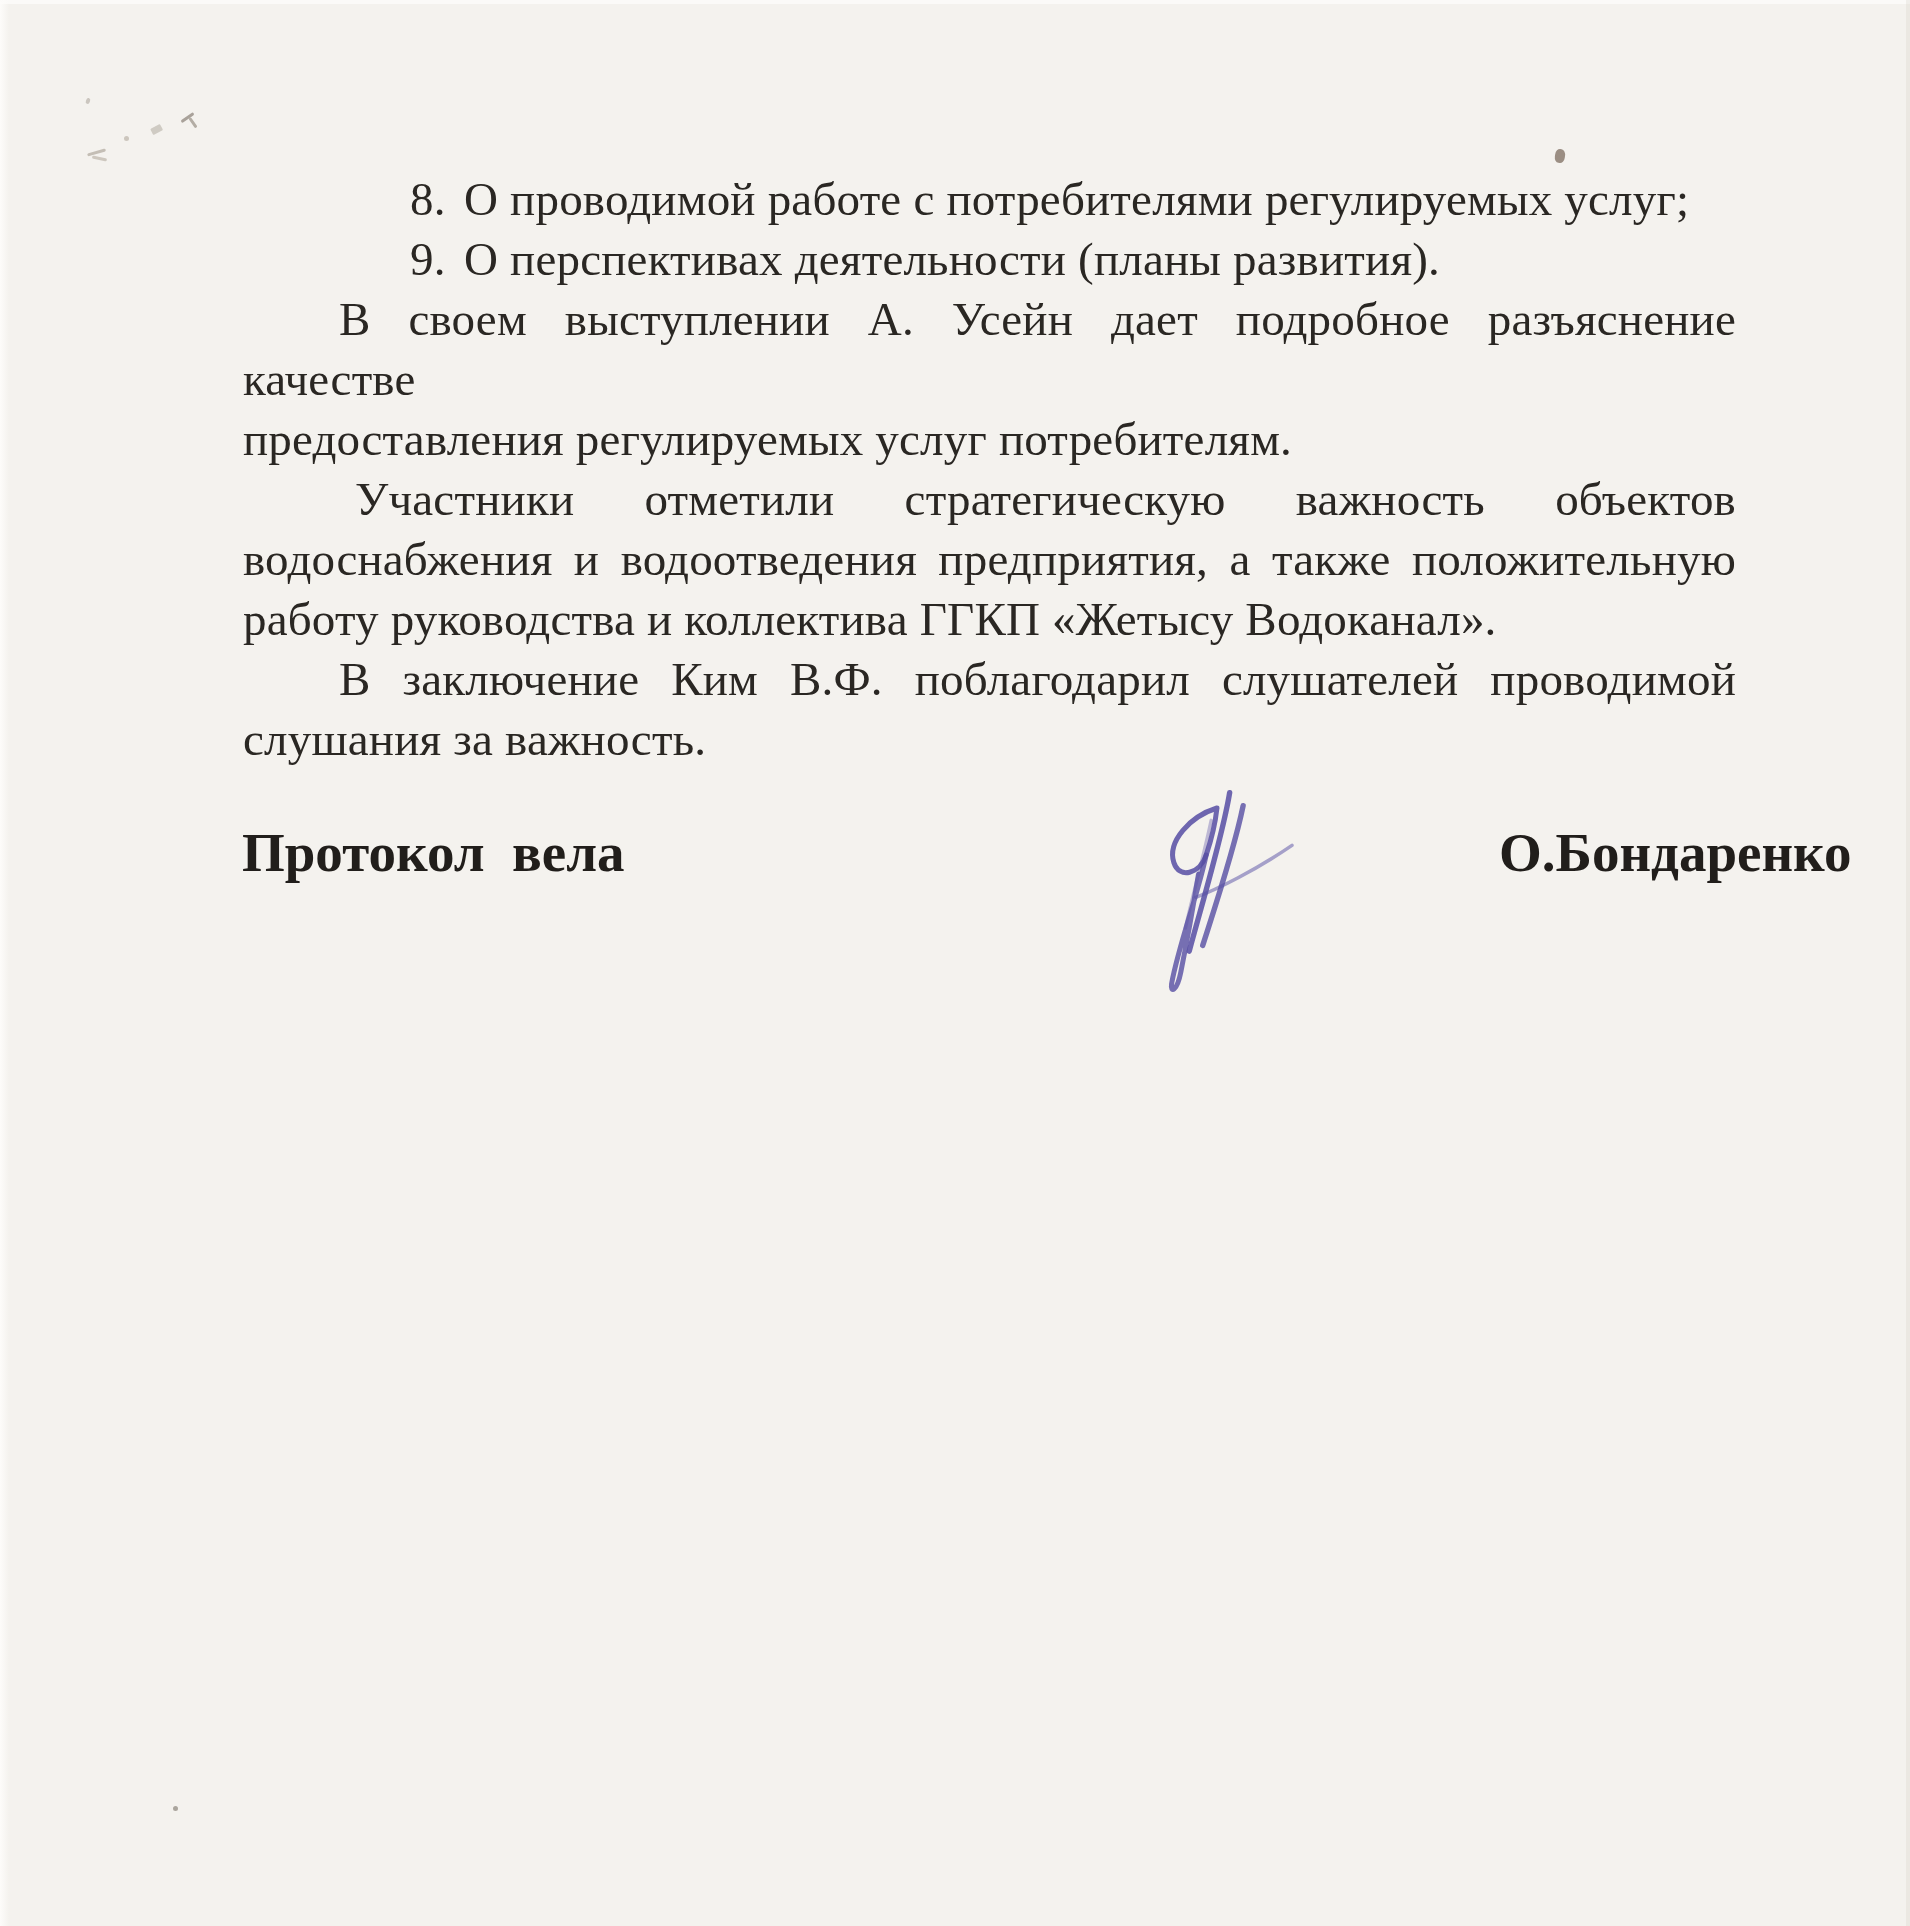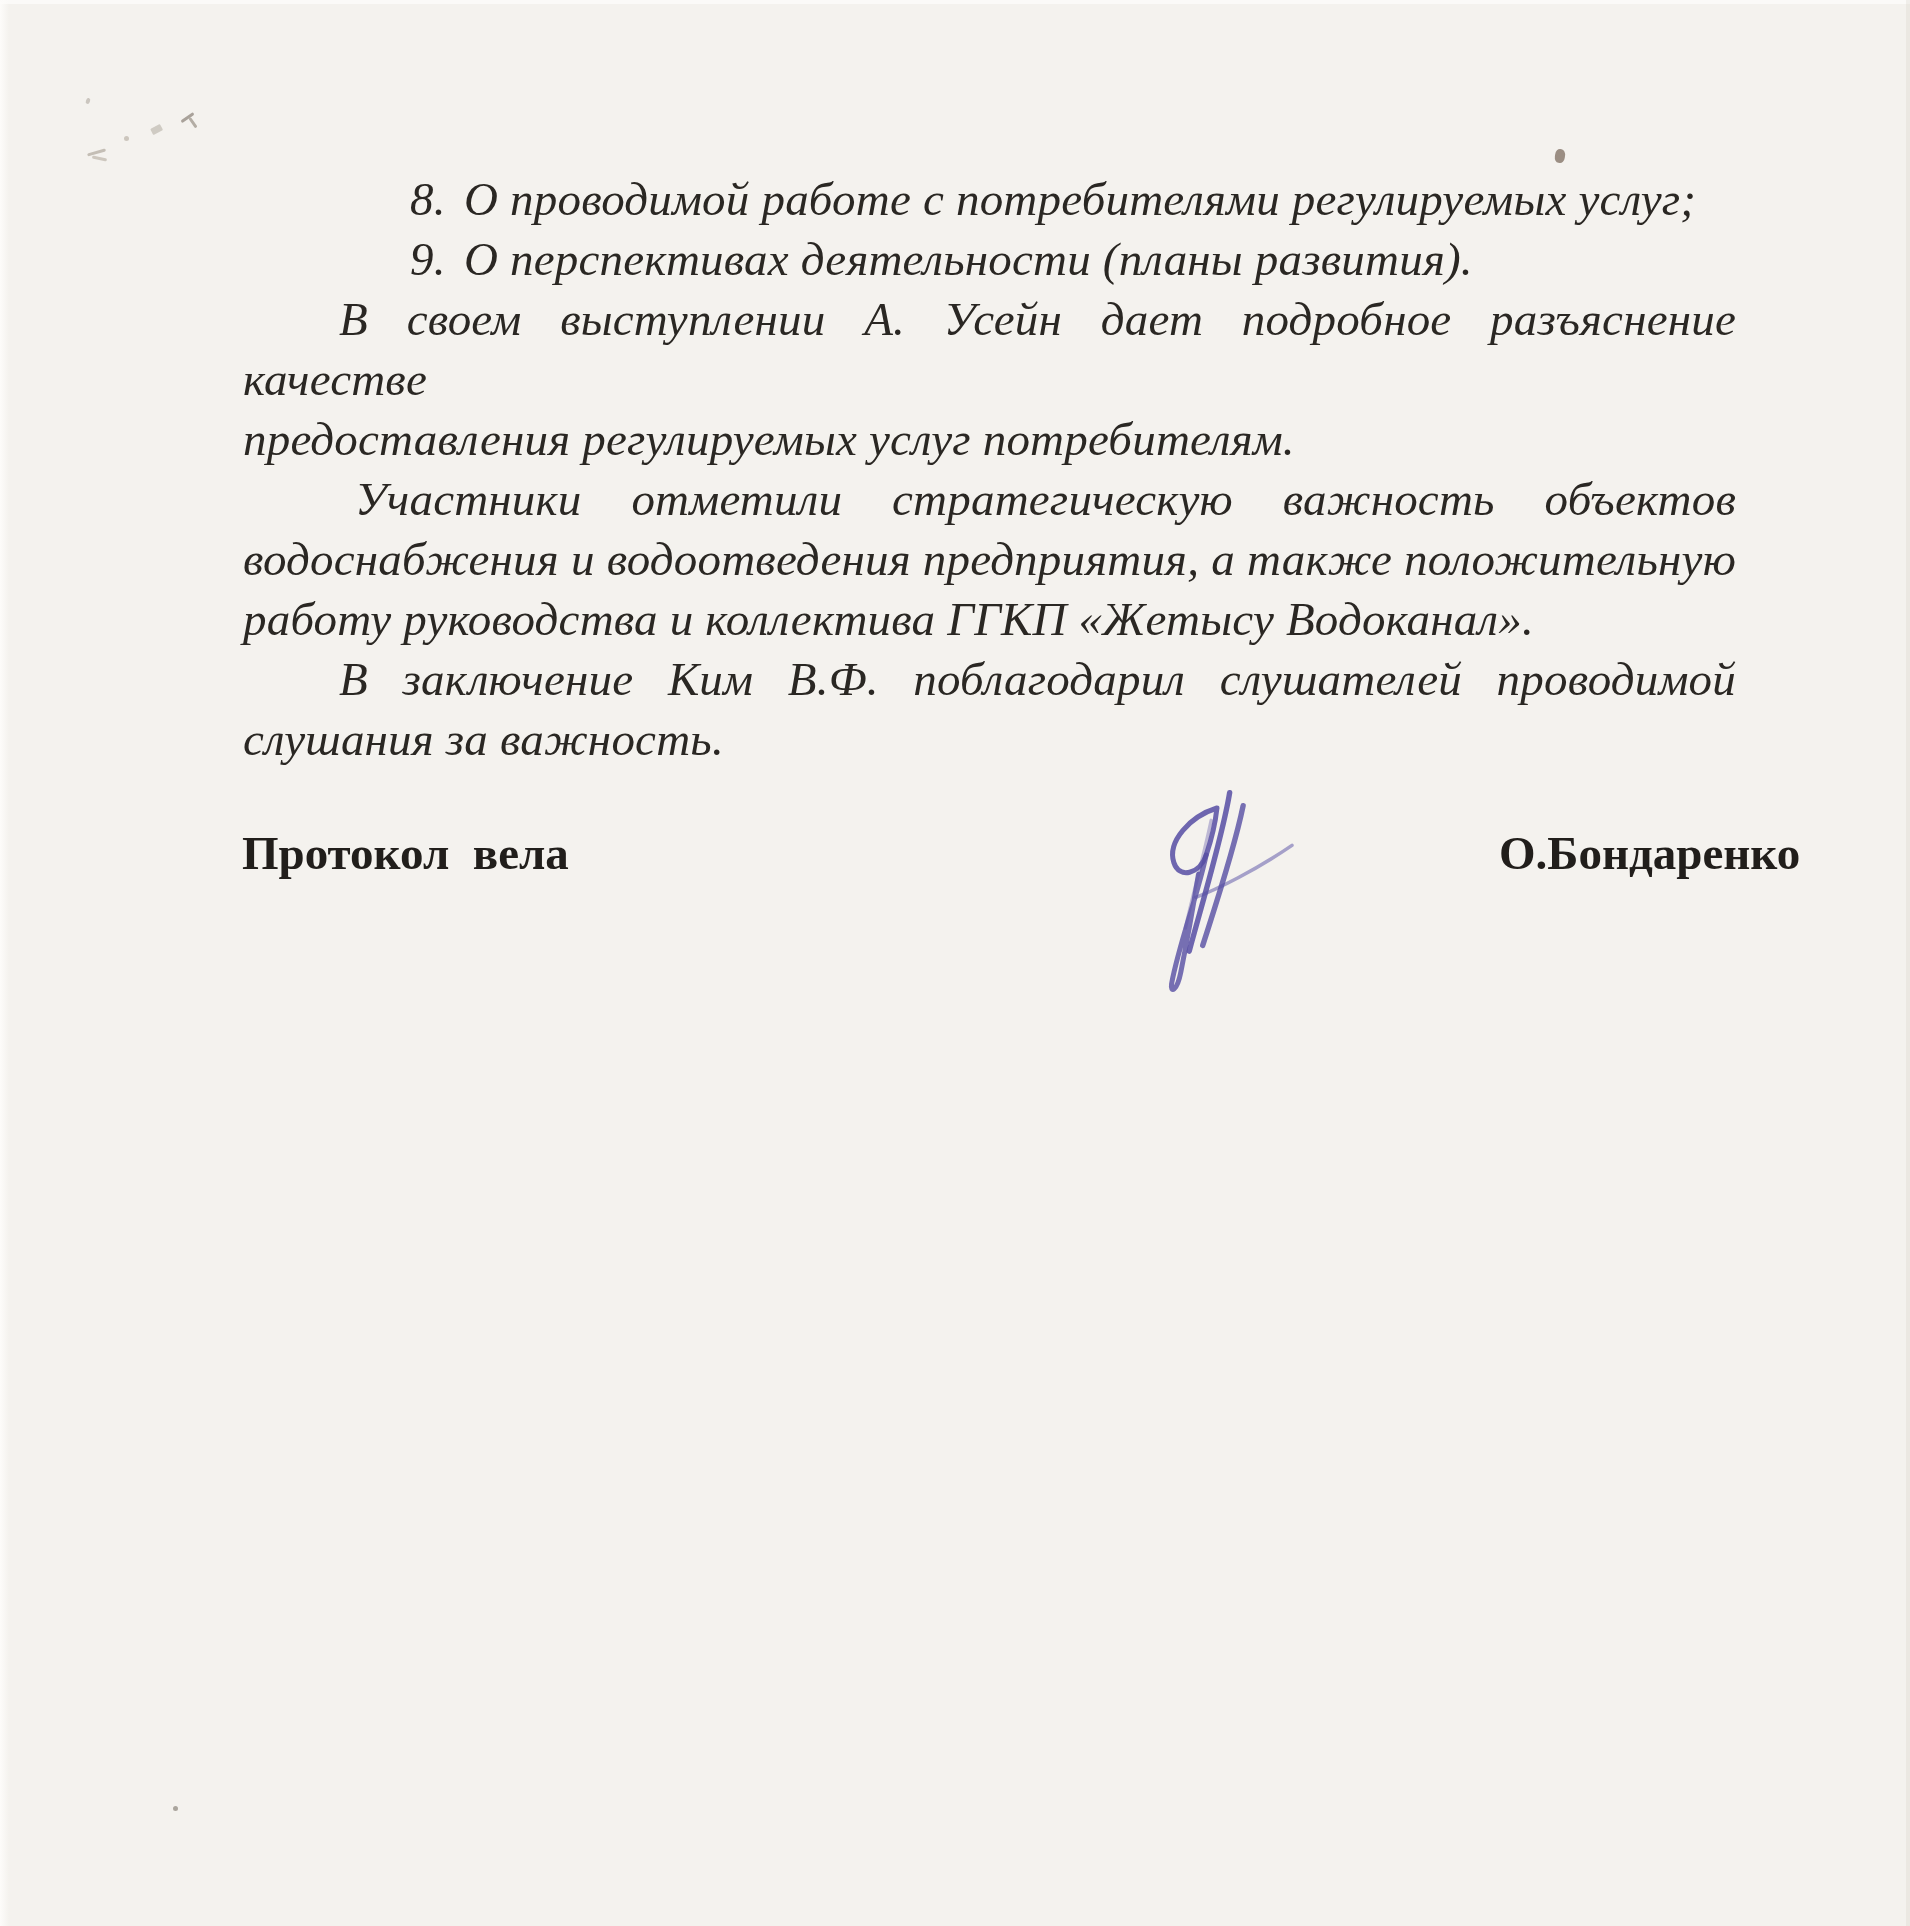--- a/index.html
+++ b/index.html
@@ -22,32 +22,32 @@
   
   .textblock {
     position: absolute;
     left: 243px;
     top: 169px;
     width: 1493px;
     font-size: 47px;
     line-height: 60px;
     letter-spacing: 0.2px;
   }
-  .ln { min-height: 60px; font-style: italic; }
+  .ln { min-height: 60px; }
   .list { padding-left: 167px; white-space: pre; }
   .num  { display: inline-block; width: 54px; white-space: pre; }
   .j    { text-align: justify; text-align-last: justify; }
   .i250 { text-indent: 96px; }
   .i290 { text-indent: 112px; }
 
   
   .sig-left, .sig-right {
     position: absolute;
     top: 823px;
-    font-size: 47px;
+    font-size: 55px;
     line-height: 60px;
     font-weight: bold;
     color: #211e1b;
     white-space: pre;
   }
   .sig-left  { left: 242px; }
   .sig-right { left: 1499px; }
 
   .signature-svg { position: absolute; left: 1136px; top: 778px; width: 185px; height: 227px; }
 

